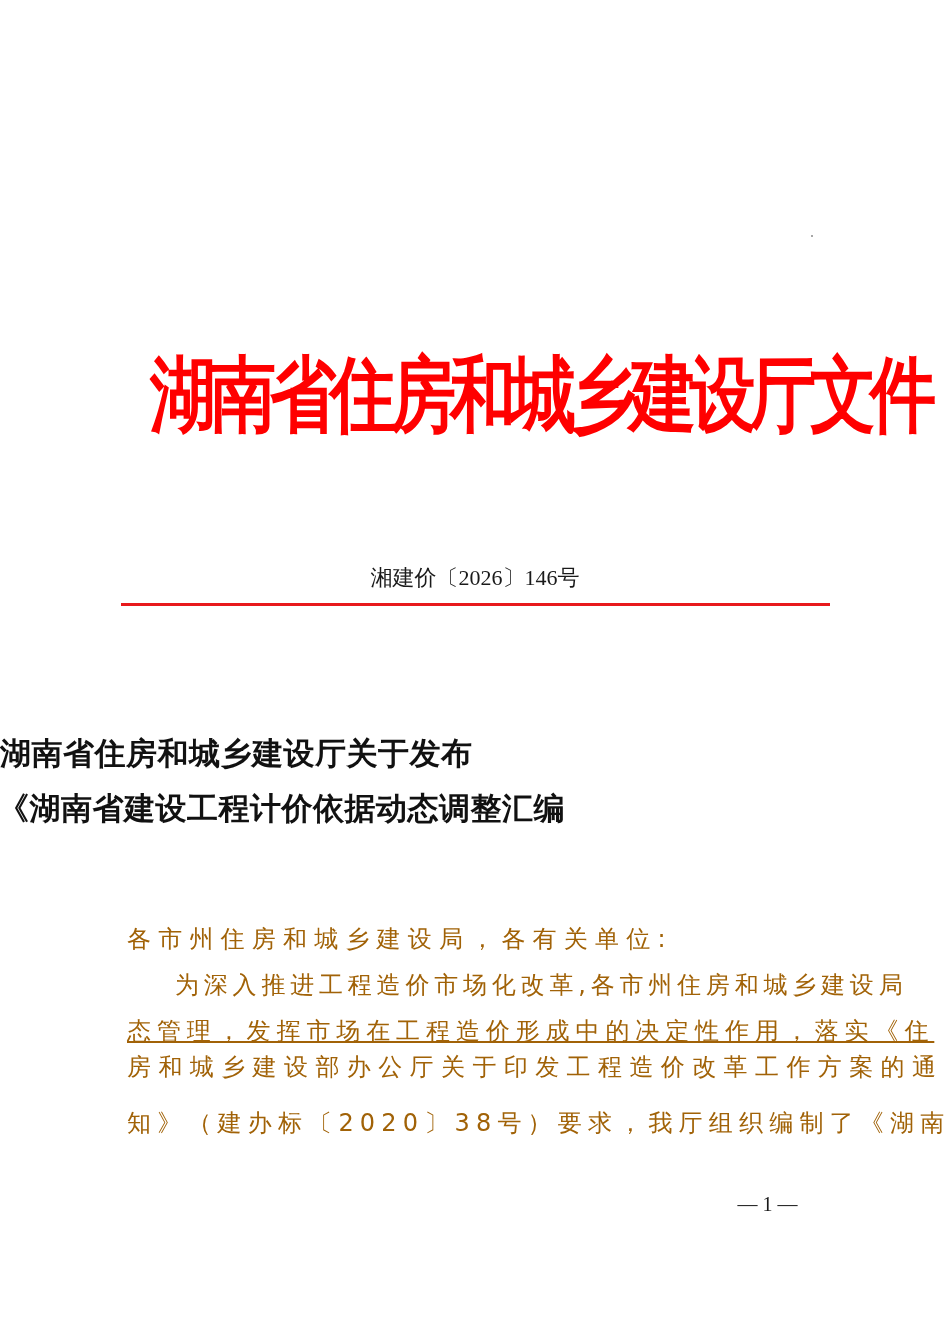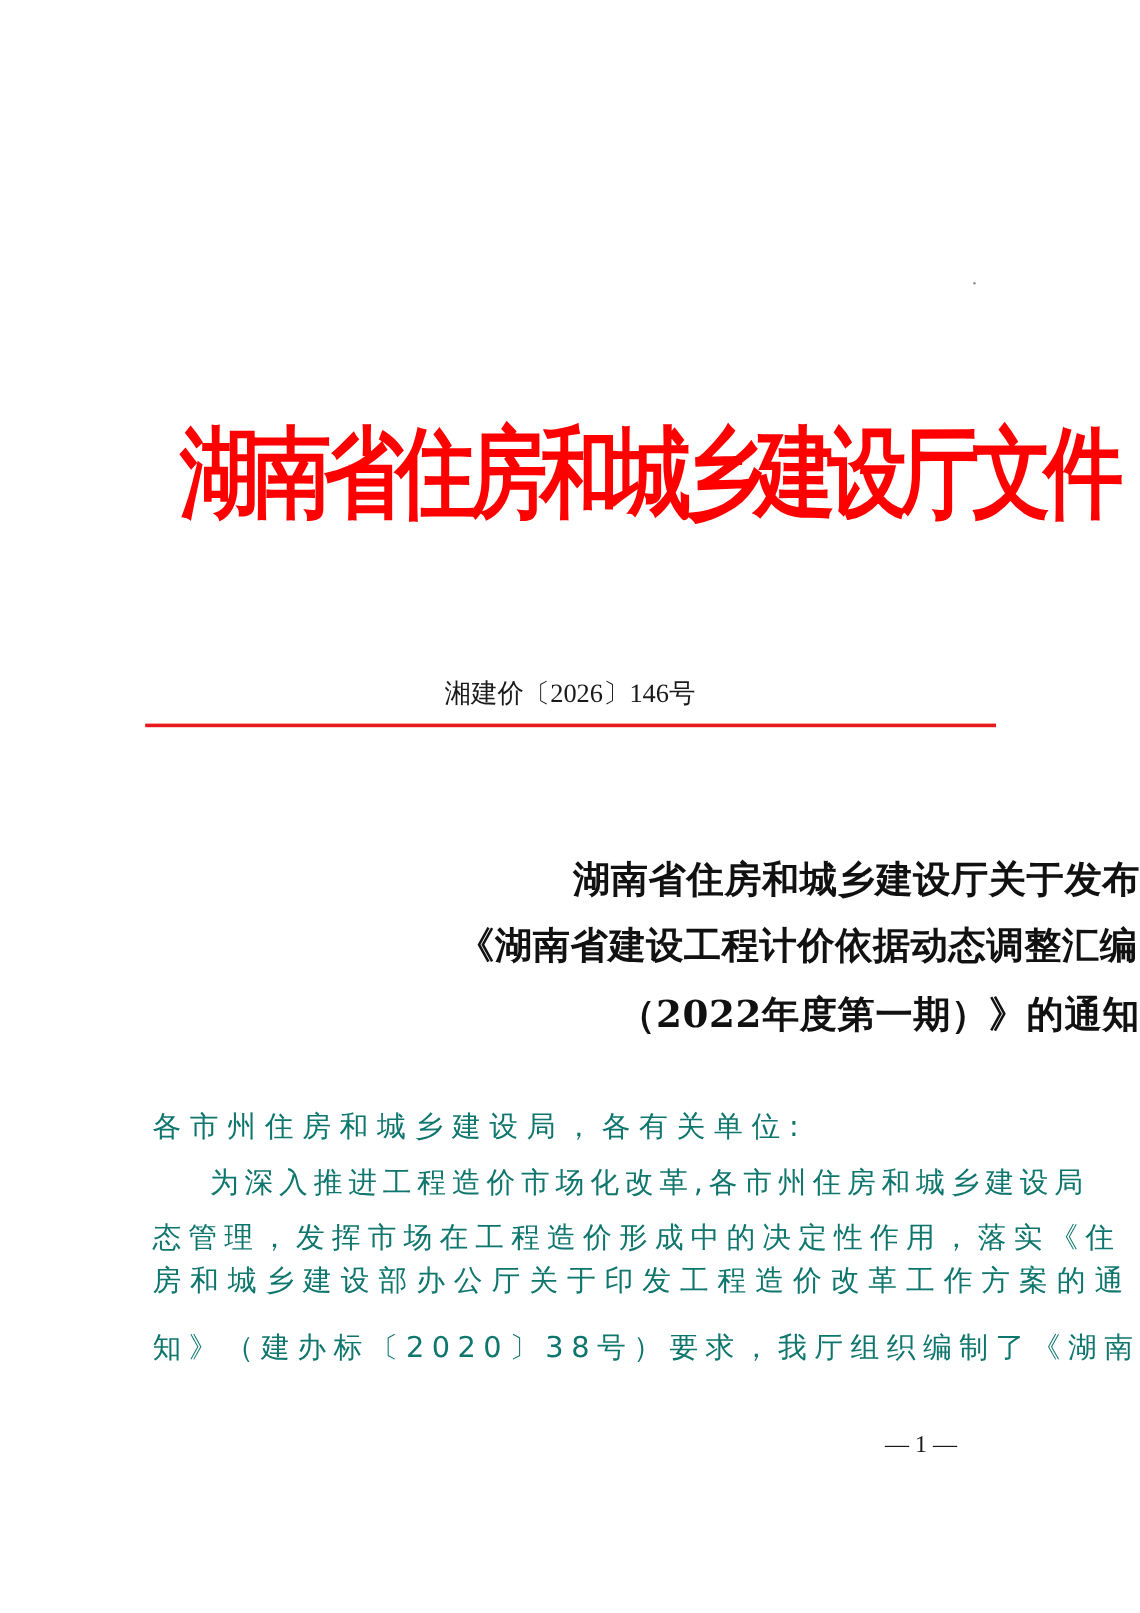--- a/index.html
+++ b/index.html
@@ -65,46 +65,47 @@
       left: 121px;
       top: 603px;
       width: 709px;
       height: 3px;
       background: #e8191c;
     }
     .title {
       position: absolute;
       left: 0;
       width: 950px;
-      text-align: right;
+      text-align: left;
       font-family: "DejaVu Serif", "Liberation Serif", serif;
       font-weight: bold;
       font-size: 31px;
       line-height: 40px;
       color: #111111;
       white-space: nowrap;
       letter-spacing: 0.5px;
+      margin-top: 20px;
     }
     .title-l1 { top: 713px; }
     .title-l2 { top: 768px; left: -2px; }
     .title-l3 { top: 826px; }
     .body-line {
       position: absolute;
       left: 127px;
       width: 700px;
       font-family: "DejaVu Sans", "Liberation Sans", sans-serif;
       font-size: 24px;
       line-height: 32px;
-      color: #0f766e;
+      color: #a16207;
       white-space: nowrap;
       letter-spacing: 7.6px;
     }
     .l1 { top: 923px; letter-spacing: 7.2px; }
     .l2 { top: 969px; left: 175px; letter-spacing: 4.8px; }
-    .l3 { top: 1015px; letter-spacing: 5.9px; }
+    .l3 { top: 1015px; letter-spacing: 5.9px; text-decoration: underline; }
     .l4 { top: 1051px; letter-spacing: 7.4px; }
     .l5 { top: 1107px; letter-spacing: 6.2px; }
     .page-number {
       position: absolute;
       left: 730px;
       top: 1190px;
       width: 75px;
       text-align: center;
       font-family: "Liberation Serif", "DejaVu Serif", serif;
       font-size: 20px;
@@ -121,21 +122,20 @@
   <div class="speck"></div>
 
   <div class="masthead">湖南省住房和城乡建设厅文件</div>
 
   <div class="doc-number">湘建价〔2026〕146号</div>
 
   <div class="red-rule"></div>
 
   <div class="title title-l1">湖南省住房和城乡建设厅关于发布</div>
   <div class="title title-l2">《湖南省建设工程计价依据动态调整汇编</div>
-  <div class="title title-l3">（2022年度第一期）》的通知</div>
 
   <div class="body-line l1">各市州住房和城乡建设局，各有关单位:</div>
   <div class="body-line l2">为深入推进工程造价市场化改革,各市州住房和城乡建设局</div>
   <div class="body-line l3">态管理，发挥市场在工程造价形成中的决定性作用，落实《住</div>
   <div class="body-line l4">房和城乡建设部办公厅关于印发工程造价改革工作方案的通</div>
   <div class="body-line l5">知》（建办标〔2020〕38号）要求，我厅组织编制了《湖南省</div>
 
   <div class="page-number">— 1 —</div>
 
 </div>

